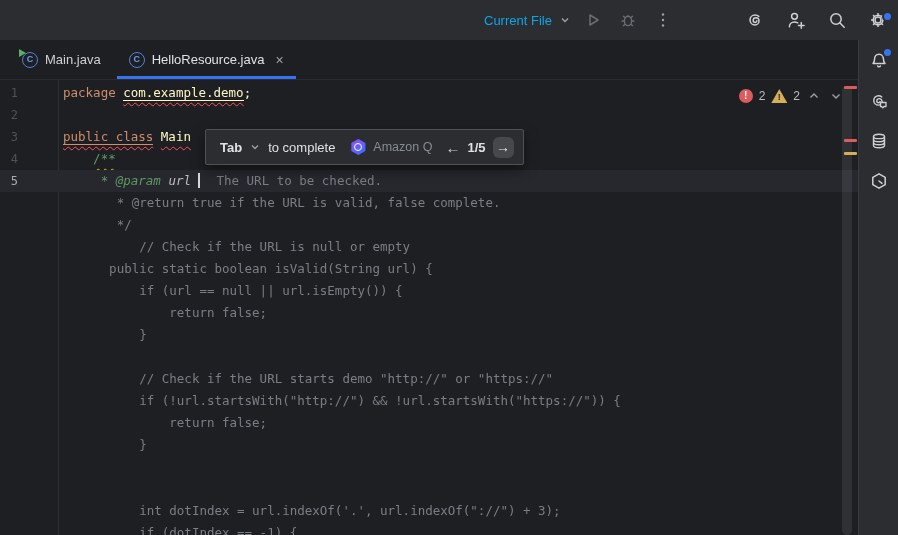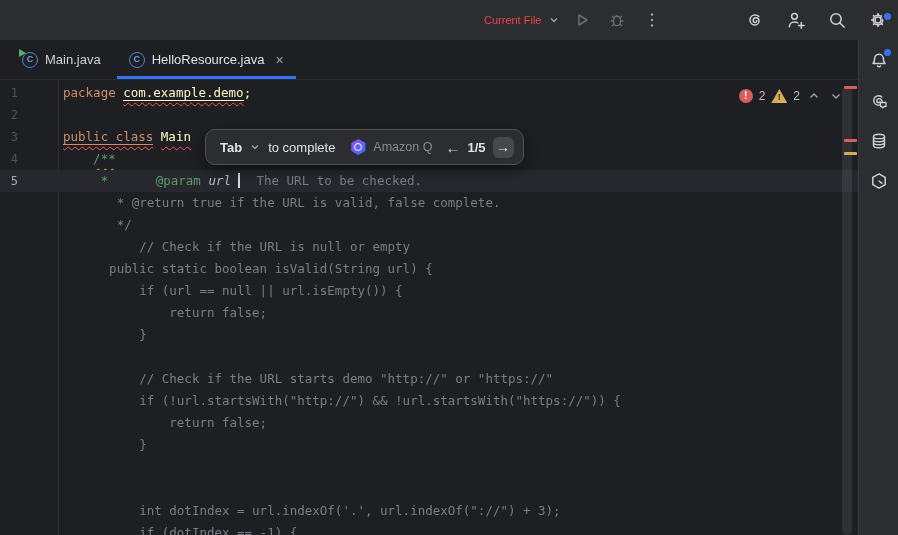--- a/index.html
+++ b/index.html
@@ -3,21 +3,21 @@
 <meta charset="utf-8">
 <style>
   html,body{margin:0;padding:0;background:#101114;}
   #app{position:relative;width:898px;height:535px;background:#1E1F22;overflow:hidden;
        font-family:"Liberation Sans",sans-serif;color:#DFE1E5;-webkit-font-smoothing:antialiased;}
 
   
   .toolbar{position:absolute;left:0;top:0;width:898px;height:40px;background:#2B2D30;}
   .run-group{position:absolute;left:484px;top:0;height:40px;display:flex;align-items:center;gap:7px;}
   .run-config{display:flex;align-items:center;gap:6px;cursor:default;}
-  .run-config-label{font-size:11px;color:#ef4444;}
+  .run-config-label{font-size:13px;color:#0ea5e9;}
   .tb-btn{width:28px;height:28px;display:flex;align-items:center;justify-content:center;border-radius:4px;}
   .right-group{position:absolute;right:6px;top:0;height:40px;display:flex;align-items:center;gap:13px;}
   .icon20{width:20px;height:20px;display:block;}
   .badge-dot{position:absolute;width:7px;height:7px;border-radius:50%;background:#3574F0;border:2px solid #2B2D30;}
   .rel{position:relative;}
 
   
   .tabbar{position:absolute;left:0;top:40px;width:858px;height:40px;background:#1E1F22;
           border-bottom:1px solid #2A2C30;display:flex;align-items:stretch;padding-left:8px;box-sizing:border-box;}
   .tab{position:relative;display:flex;align-items:center;gap:7px;padding:0 14px;font-size:13px;color:#CED0D6;}
@@ -43,21 +43,21 @@
   .code-lines{position:absolute;left:0;top:2px;right:0;}
   .code-row{position:relative;height:22px;display:flex;white-space:pre;
             font-family:"DejaVu Sans Mono","Liberation Mono",monospace;font-size:12.5px;line-height:22px;}
   .code-row.current{background:#26282E;}
   .code-row.current .ln{color:#A8AAB0;}
   .ln{width:18px;text-align:right;color:#4E5157;flex:none;font-size:12px;}
   .code{margin-left:45px;}
   .kw{color:#CF8E6D;}
   .pl{color:#fef9c3;}
   .doc{color:#5F9A63;}
-  .doctag{color:#5F9A63;margin-left:40px;}
+  .doctag{color:#5F9A63;font-style:italic;}
   .param{color:#BCBEC4;font-style:italic;}
   .ghost{color:#7A7E85;padding-left:16px;}
   .err-u{border-bottom:1px solid currentColor;text-decoration:underline wavy #F75464;
          text-decoration-thickness:1px;text-underline-offset:5px;text-decoration-skip-ink:none;}
   .err-w{text-decoration:underline wavy #F75464;text-decoration-thickness:1px;
          text-underline-offset:5px;text-decoration-skip-ink:none;}
   .warn-w{text-decoration:underline wavy #D5B24B;text-decoration-thickness:1px;
           text-underline-offset:5px;text-decoration-skip-ink:none;}
   .caret{display:inline-block;width:2px;height:15px;background:#D6D8DE;vertical-align:-3px;}
 
@@ -72,21 +72,21 @@
   .warn-badge .mark{position:absolute;left:0;right:0;bottom:1px;text-align:center;
                     color:#2B2D30;font-size:9px;font-weight:bold;line-height:1;}
 
   
   .scroll-thumb{position:absolute;right:6px;top:6px;bottom:0;width:10px;border-radius:5px;
                 background:rgba(180,184,190,0.12);}
   .stripe{position:absolute;right:1px;width:13px;height:3px;border-radius:1px;}
 
   
   .popup{position:absolute;left:205px;top:49px;height:36px;z-index:10;display:flex;align-items:center;
-         gap:7px;padding:0 9px 0 14px;background:#2B2D30;border:1px solid #4E5157;border-radius:10px;
+         gap:7px;padding:0 9px 0 14px;background:#2B2D30;border:1px solid #4E5157;border-radius:2px;
          box-shadow:0 5px 14px rgba(0,0,0,0.45);box-sizing:border-box;}
   .popup .key{font-size:13px;font-weight:bold;color:#DFE1E5;}
   .popup .hint{font-size:13px;color:#DFE1E5;margin-right:8px;}
   .q-icon{width:16px;height:16px;background:linear-gradient(140deg,#9450FF 10%,#3B6CFF 90%);
           clip-path:polygon(50% 0,94% 25%,94% 75%,50% 100%,6% 75%,6% 25%);
           display:flex;align-items:center;justify-content:center;}
   .q-icon .ring{width:8px;height:8px;border:1.6px solid #fff;border-radius:50%;box-sizing:border-box;}
   .popup .provider{font-size:12.5px;color:#878B93;margin-right:6px;}
   .popup .arrow-prev{font-size:15px;color:#CED0D6;}
   .popup .idx{font-size:13px;font-weight:bold;color:#DFE1E5;}

